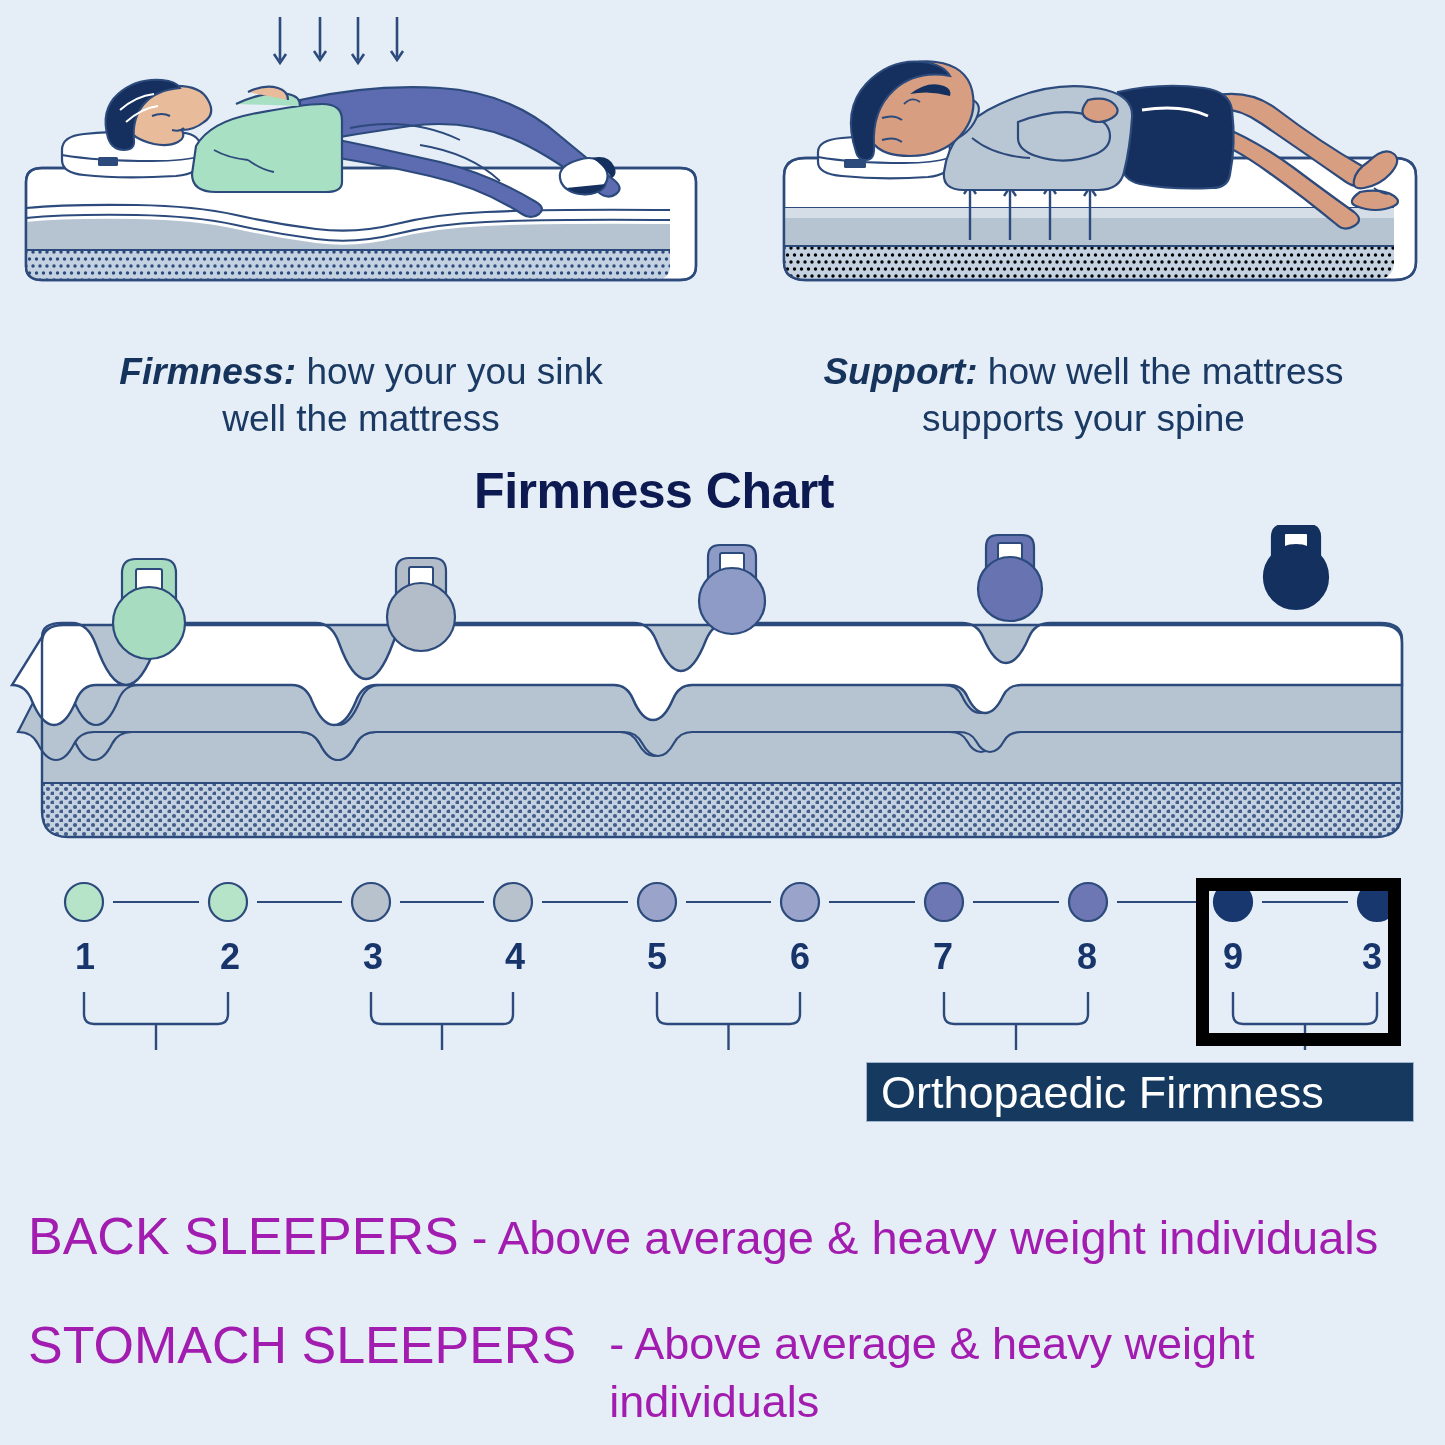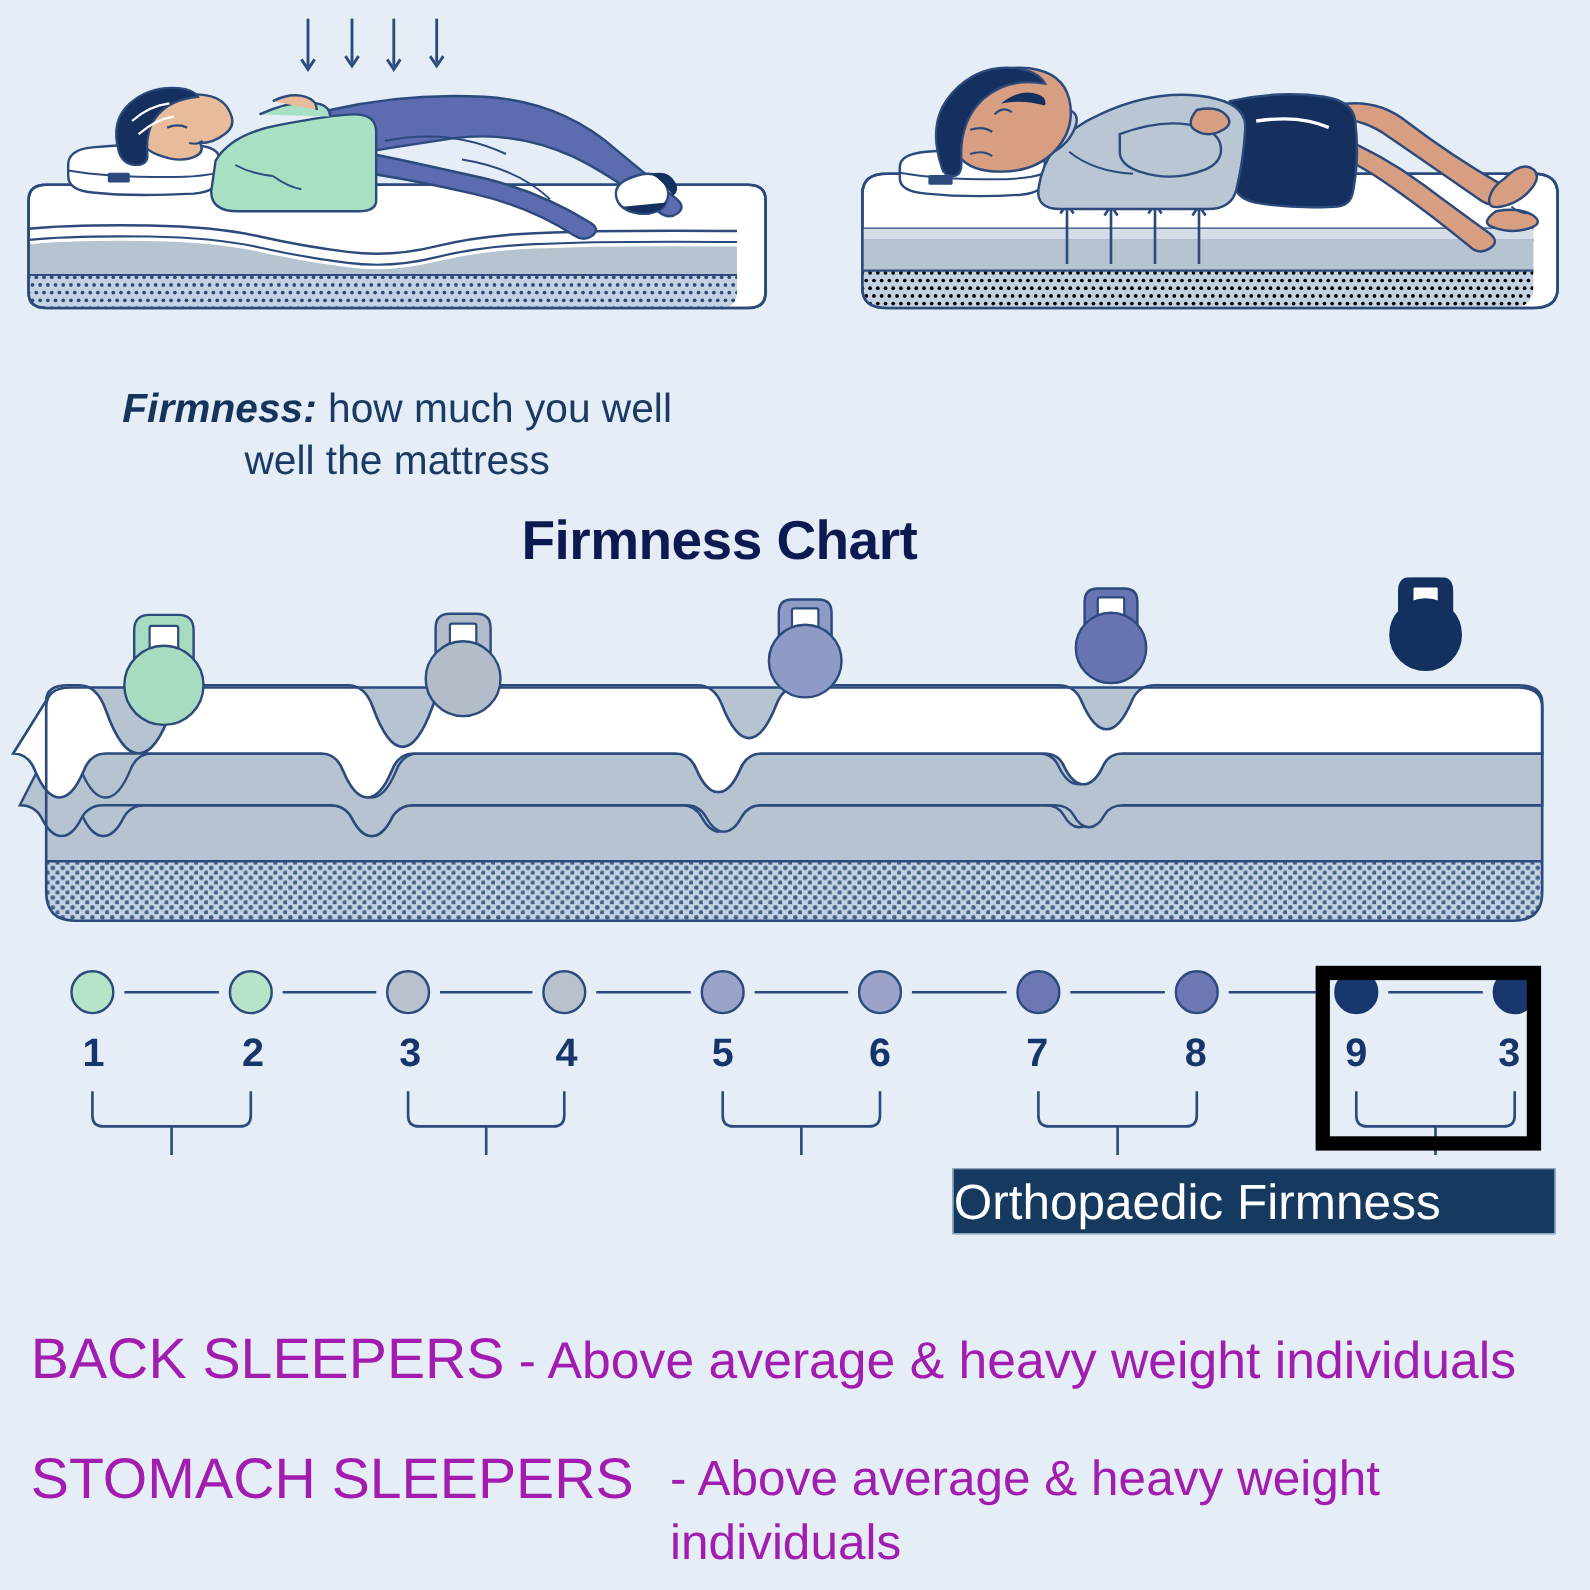--- a/index.html
+++ b/index.html
@@ -50,21 +50,21 @@
     position:absolute;left:1196px;top:878px;width:205px;height:168px;
     border:13px solid #000000;box-sizing:border-box;
     background:transparent;
   }
 
   
   .badge{
     position:absolute;left:866px;top:1062px;width:548px;height:60px;
     background:#15395f;color:#ffffff;
     font-size:45px;line-height:60px;
-    box-sizing:border-box;
+    padding-left:14px;box-sizing:border-box;
     white-space:nowrap;
     border:1px solid #9fb6cd;
   }
 
   
   .bottom-line{
     position:absolute;color:#a21caf;
     font-family:Liberation Sans, sans-serif;
   }
   .b1{left:28px;top:1206px;width:1410px;font-size:47px;white-space:nowrap;}
@@ -1118,24 +1118,28 @@
                  q1 14 -8 14 q-8 0 -10 -8 z" fill="#15305e" stroke="#2c4a7c" stroke-width="2"></path>
         <path d="M188 94 q18 -14 34 -8 q8 3 6 10 q-20 -6 -40 -2 z" fill="#15305e"></path>
         <path d="M160 118 q12 -4 20 2" fill="none" stroke="#2c4a7c" stroke-width="2"></path>
         <path d="M160 140 q12 -4 20 2" fill="none" stroke="#2c4a7c" stroke-width="2"></path>
         <path d="M182 104 q8 -8 16 -2" fill="none" stroke="#2c4a7c" stroke-width="1.8"></path>
       </g>
     </svg>
   </div>
 
   <div class="caption cap-left">
-    <b>Firmness:</b><span> how much you well</span><br>
+    <b>Firmness:</b><span> how your you sink</span><br>
     <span>well the mattress</span>
   </div>
 
+  <div class="caption cap-right">
+    <b>Support:</b><span> how well the mattress</span><br>
+    <span>supports your spine</span>
+  </div>
 
   <div class="chart-title">Firmness Chart</div>
 
   <div class="abs" style="left:0;top:525px;width:1445px;height:320px;">
     <svg width="1445" height="320" viewBox="0 0 1445 320" xmlns="http://www.w3.org/2000/svg">
       <defs>
         <pattern id="meshPat" width="9" height="9" patternUnits="userSpaceOnUse">
           <circle cx="3" cy="3" r="2.1" fill="#2c4a7c"></circle>
           <circle cx="7.5" cy="7.5" r="2.1" fill="#2c4a7c"></circle>
         </pattern>

